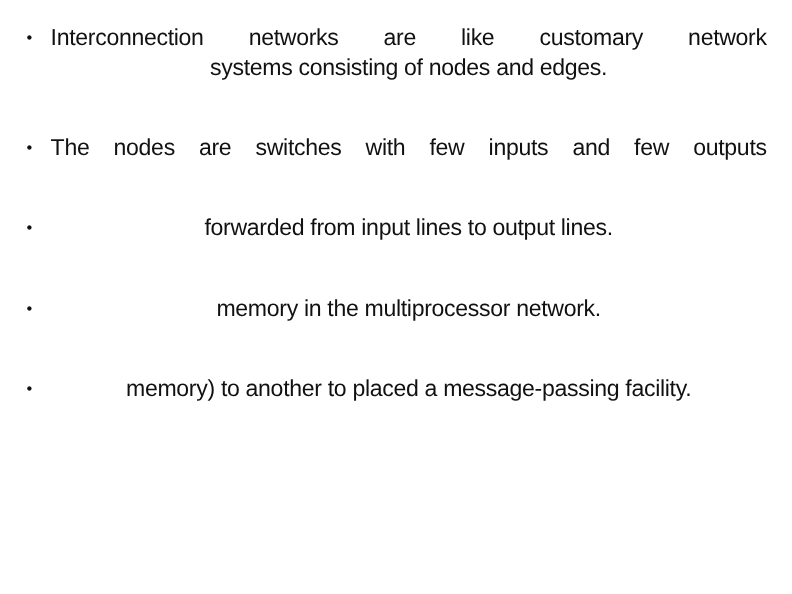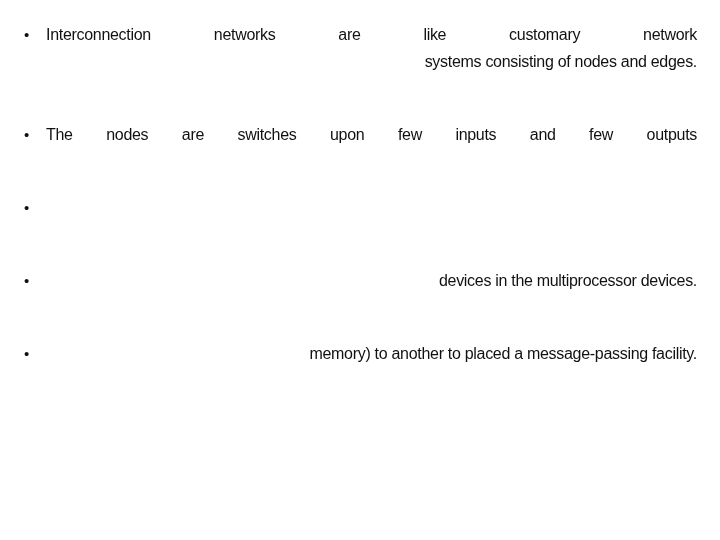--- a/index.html
+++ b/index.html
@@ -25,25 +25,25 @@
   .bullet-item:last-child { margin-bottom: 0; }
   .marker {
     flex: 0 0 24px;
     width: 24px;
     font-size: 15px;
     line-height: 27px;
     padding-left: 2px;
   }
   .bullet-text {
     flex: 1;
-    font-size: 16px;
+    font-size: 21px;
     line-height: 27px;
     letter-spacing: -0.3px;
   }
-  .line { text-align: right; white-space: normal; }
+  .line { text-align: center; white-space: normal; }
   .line.justify {
     text-align: justify;
     text-align-last: justify;
     -moz-text-align-last: justify;
   }
 </style>
 </head>
 <body>
 
 <div class="slide">
@@ -51,32 +51,33 @@
       <div class="bullet-item">
         <span class="marker">•</span>
         <div class="bullet-text">
           <div class="line justify">Interconnection networks are like customary network</div>
           <div class="line">systems consisting of nodes and edges.</div>
         </div>
       </div>
       <div class="bullet-item">
         <span class="marker">•</span>
         <div class="bullet-text">
-          <div class="line justify">The nodes are switches upon few inputs and few outputs</div>
+          <div class="line justify">The nodes are switches with few inputs and few outputs</div>
         </div>
       </div>
       <div class="bullet-item">
         <span class="marker">•</span>
         <div class="bullet-text">
+          <div class="line">forwarded from input lines to output lines.</div>
         </div>
       </div>
       <div class="bullet-item">
         <span class="marker">•</span>
         <div class="bullet-text">
-          <div class="line">devices in the multiprocessor devices.</div>
+          <div class="line">memory in the multiprocessor network.</div>
         </div>
       </div>
       <div class="bullet-item">
         <span class="marker">•</span>
         <div class="bullet-text">
           <div class="line">memory) to another to placed a message-passing facility.</div>
         </div>
       </div>
     </div>
 </div>

